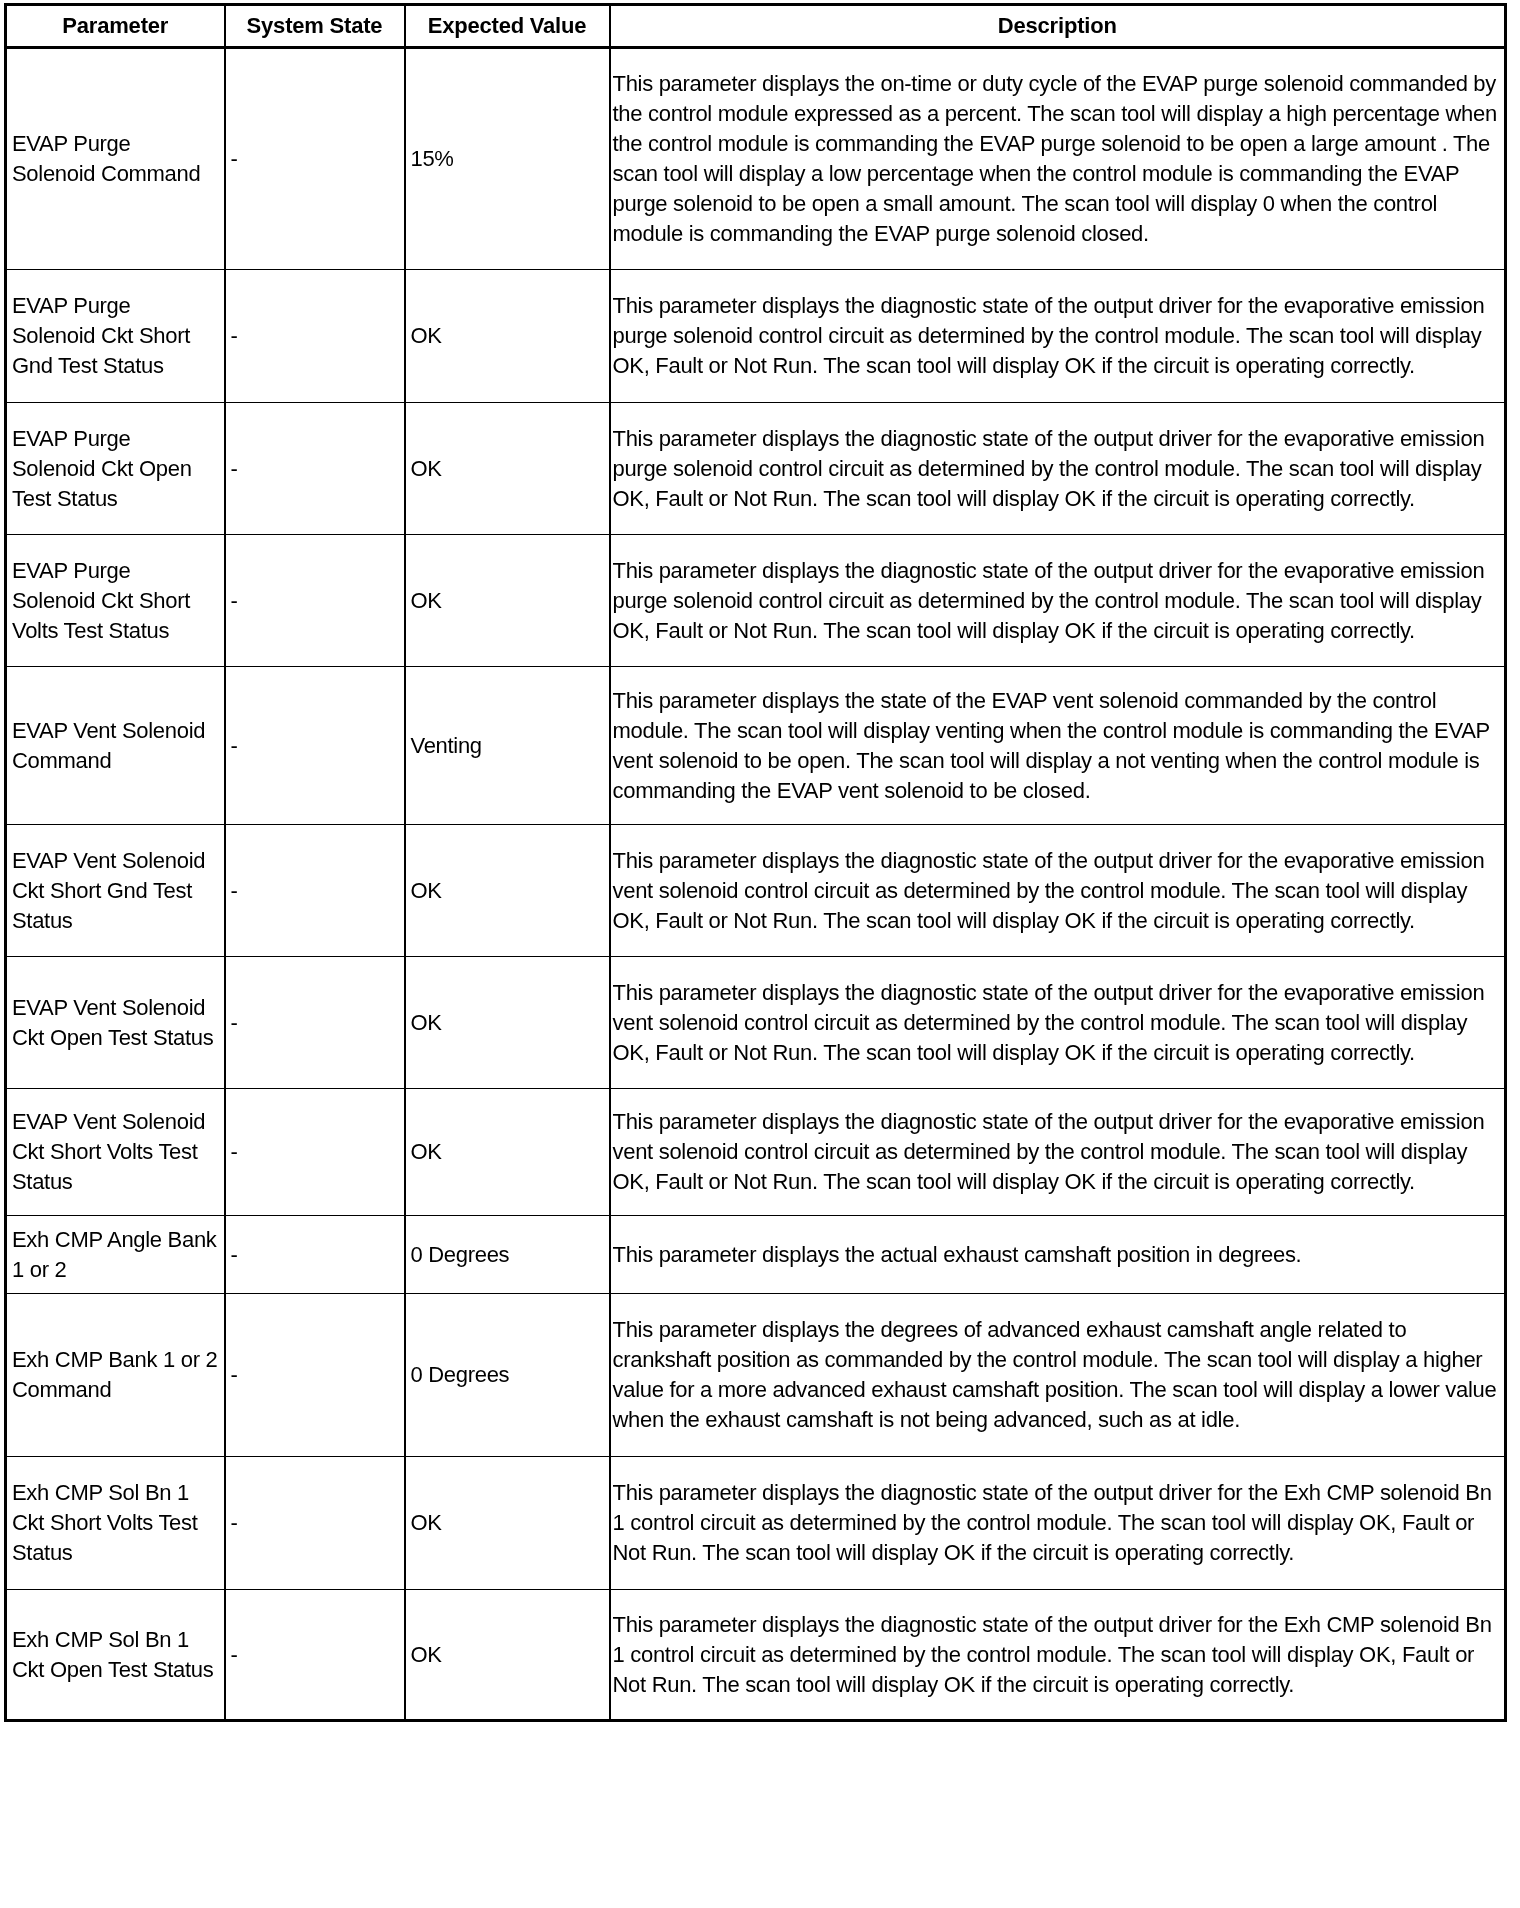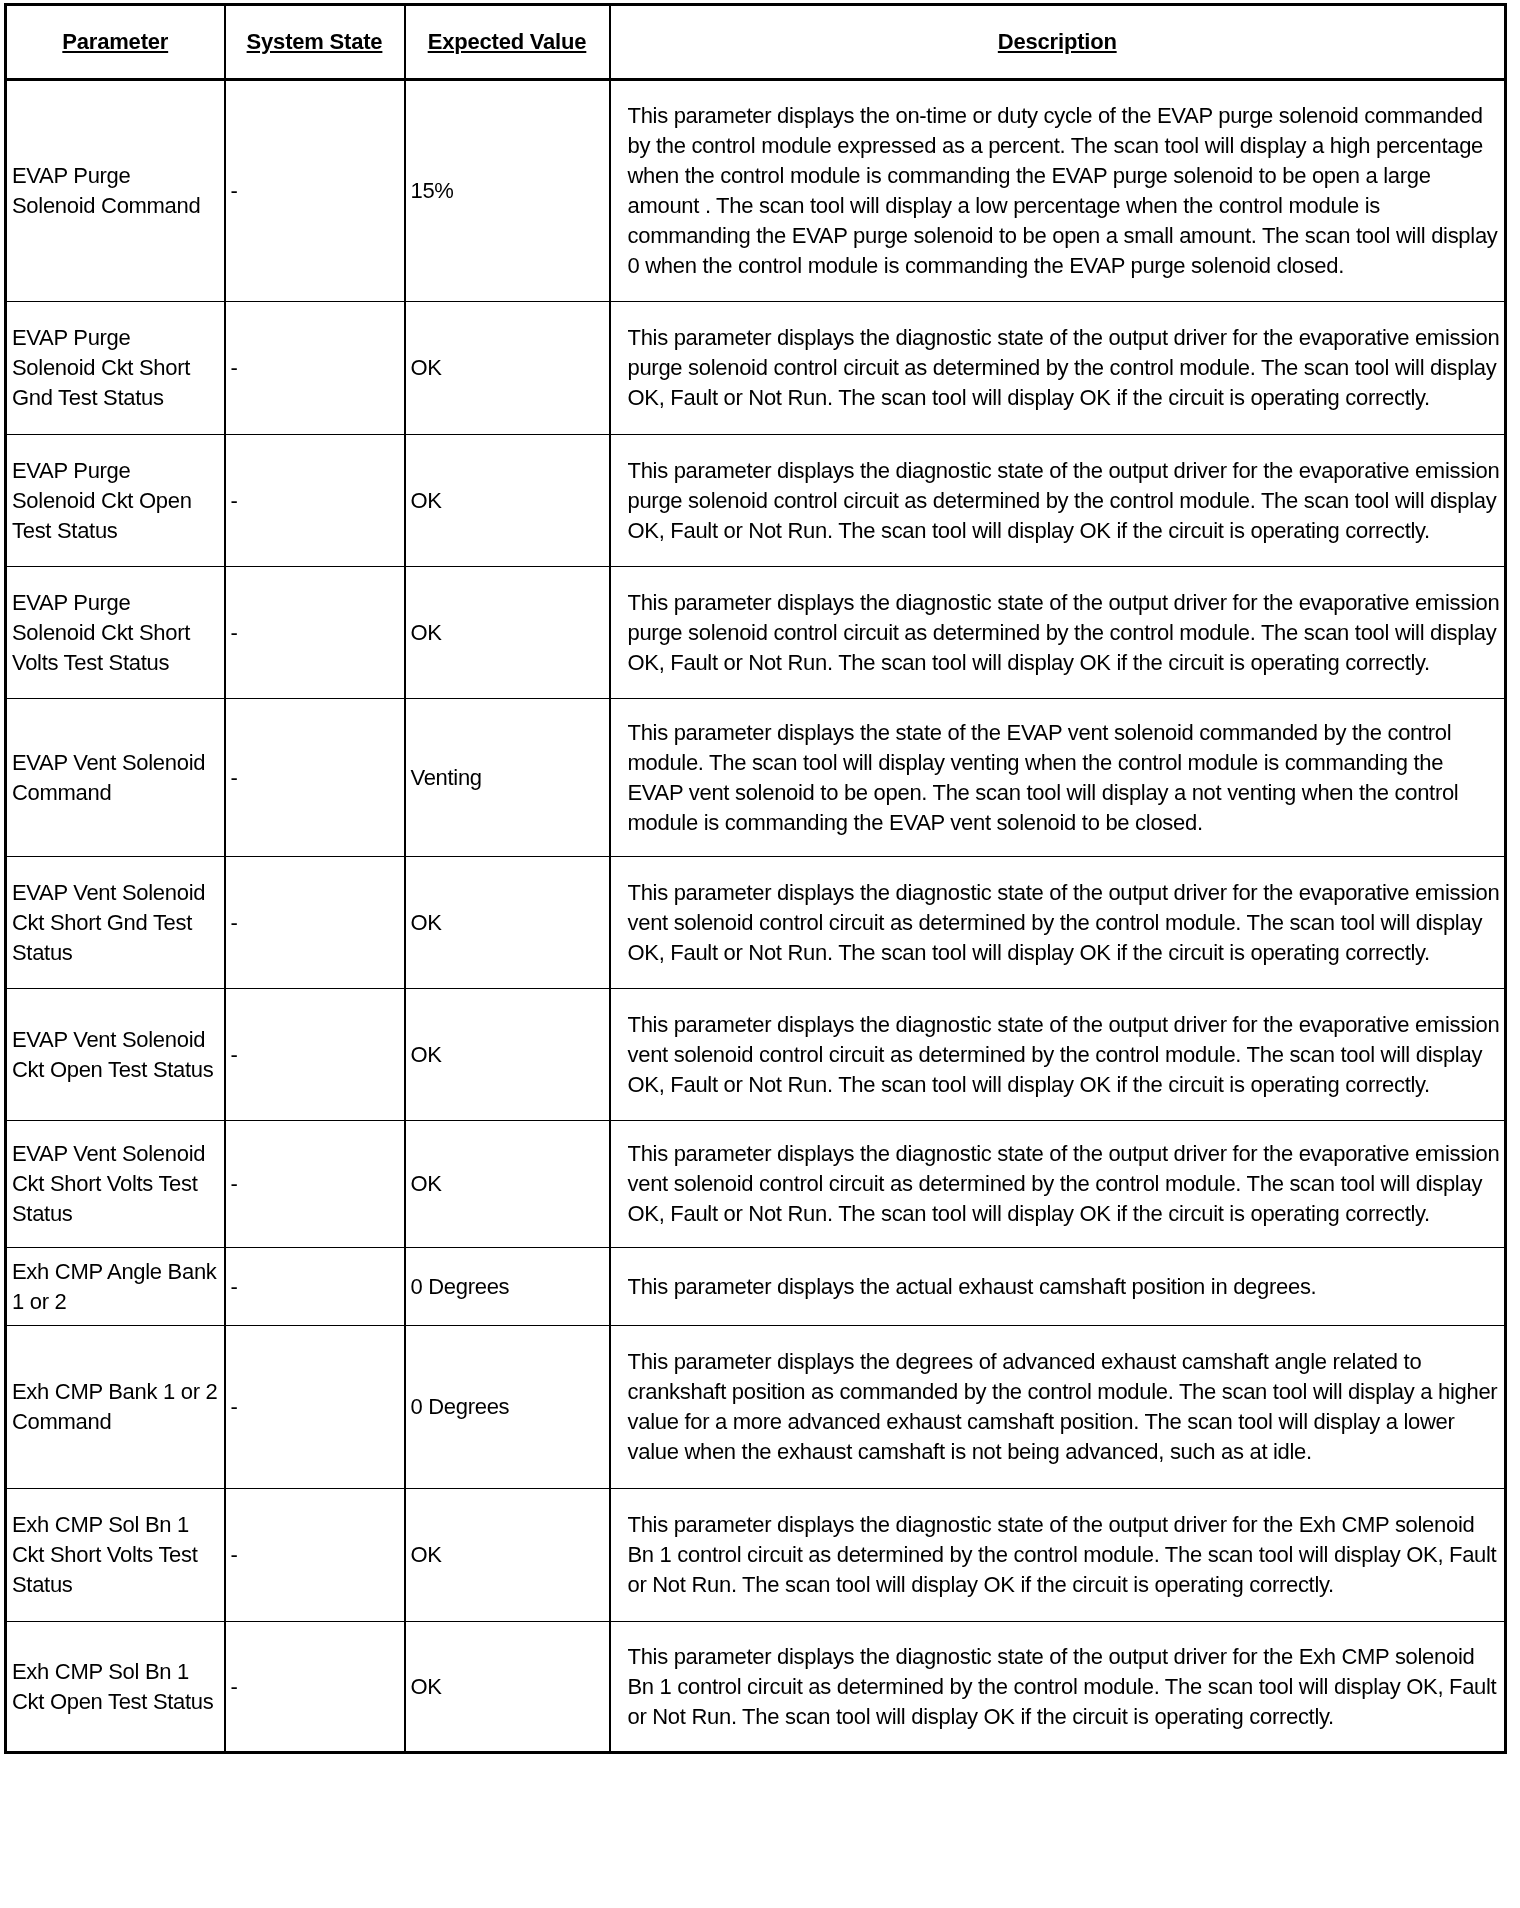--- a/index.html
+++ b/index.html
@@ -27,41 +27,40 @@
   .data-table col.c1 { width: 219px; }
   .data-table col.c2 { width: 180px; }
   .data-table col.c3 { width: 205px; }
   .data-table col.c4 { width: auto; }
   .data-table th {
     font-weight: bold;
     font-size: 22px;
     text-align: center;
     vertical-align: middle;
     height: 40px;
-    padding: 16px 4px;
+    padding: 0 4px;
     border-left: 2px solid #000;
     border-right: 2px solid #000;
     border-bottom: 3px solid #000;
     letter-spacing: -0.2px;
-    text-decoration: underline;
   }
   .data-table td {
     font-size: 22px;
     line-height: 30px;
     vertical-align: middle;
     text-align: left;
     padding: 0 4px 0 5px;
     border-left: 2px solid #000;
     border-right: 2px solid #000;
     border-bottom: 1.5px solid #000;
     letter-spacing: -0.3px;
     word-wrap: break-word;
   }
   .data-table td.desc {
-    padding-left: 17px;
+    padding-left: 2px;
     padding-right: 3px;
   }
   .data-table tr.row td { box-sizing: border-box; }
 </style>
 </head>
 <body>
 
 <table class="data-table">
   <colgroup>
     <col class="c1">

